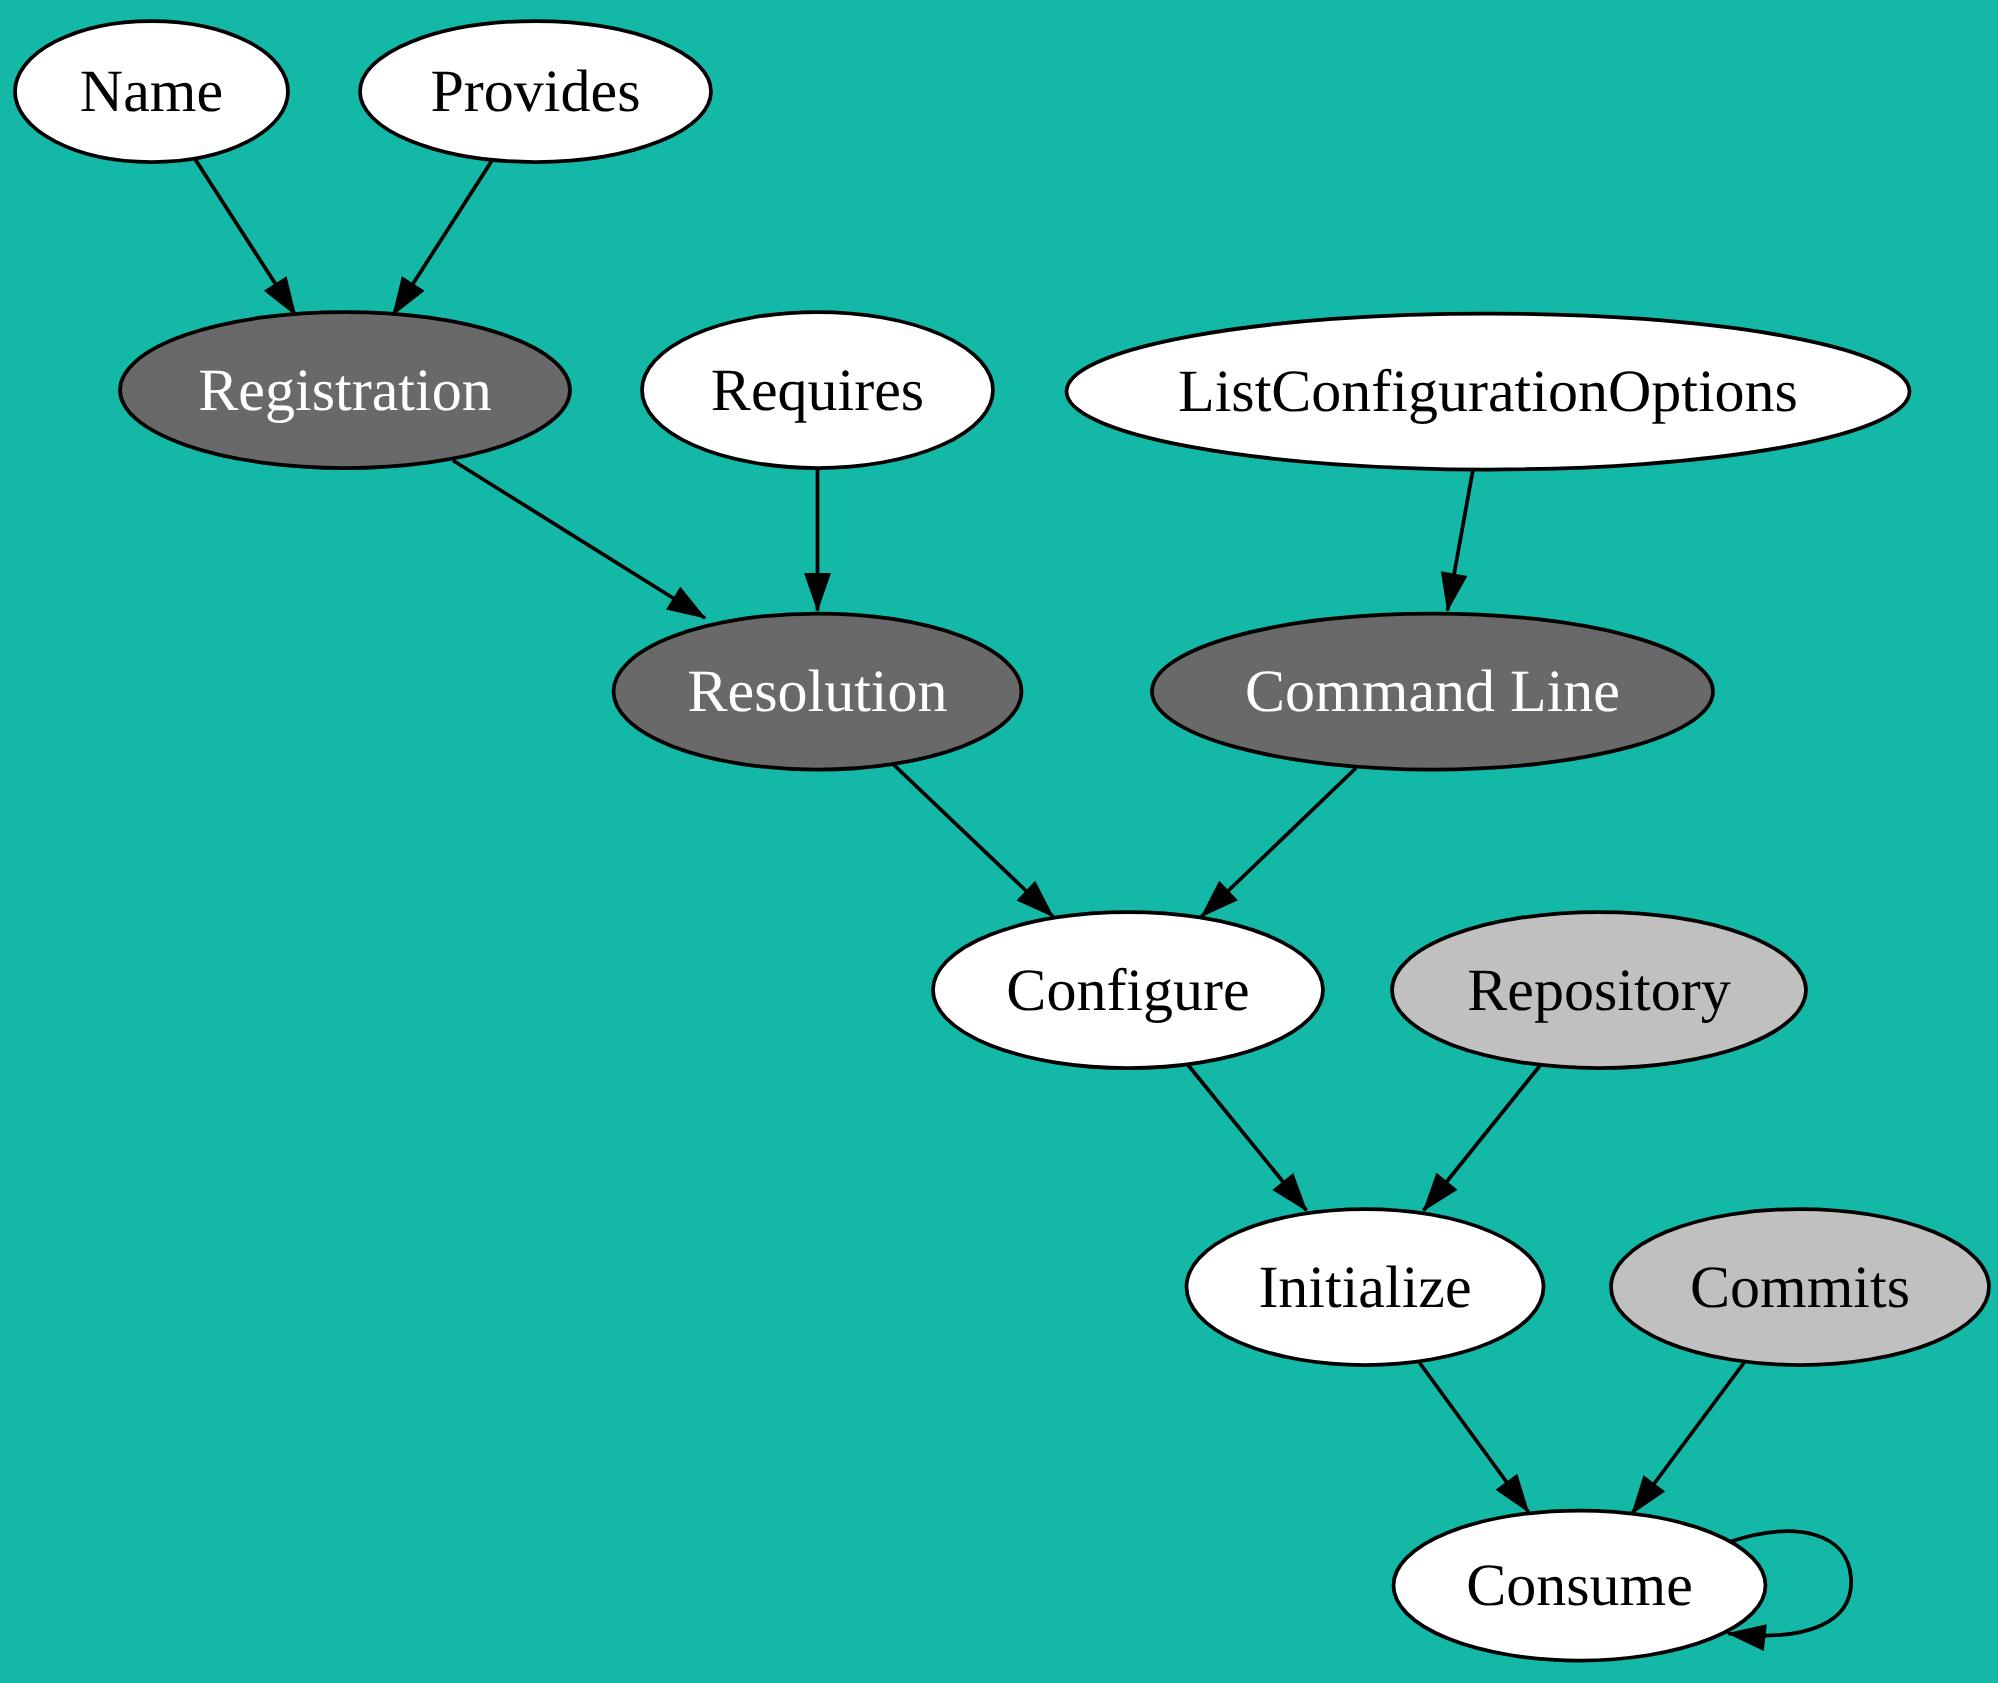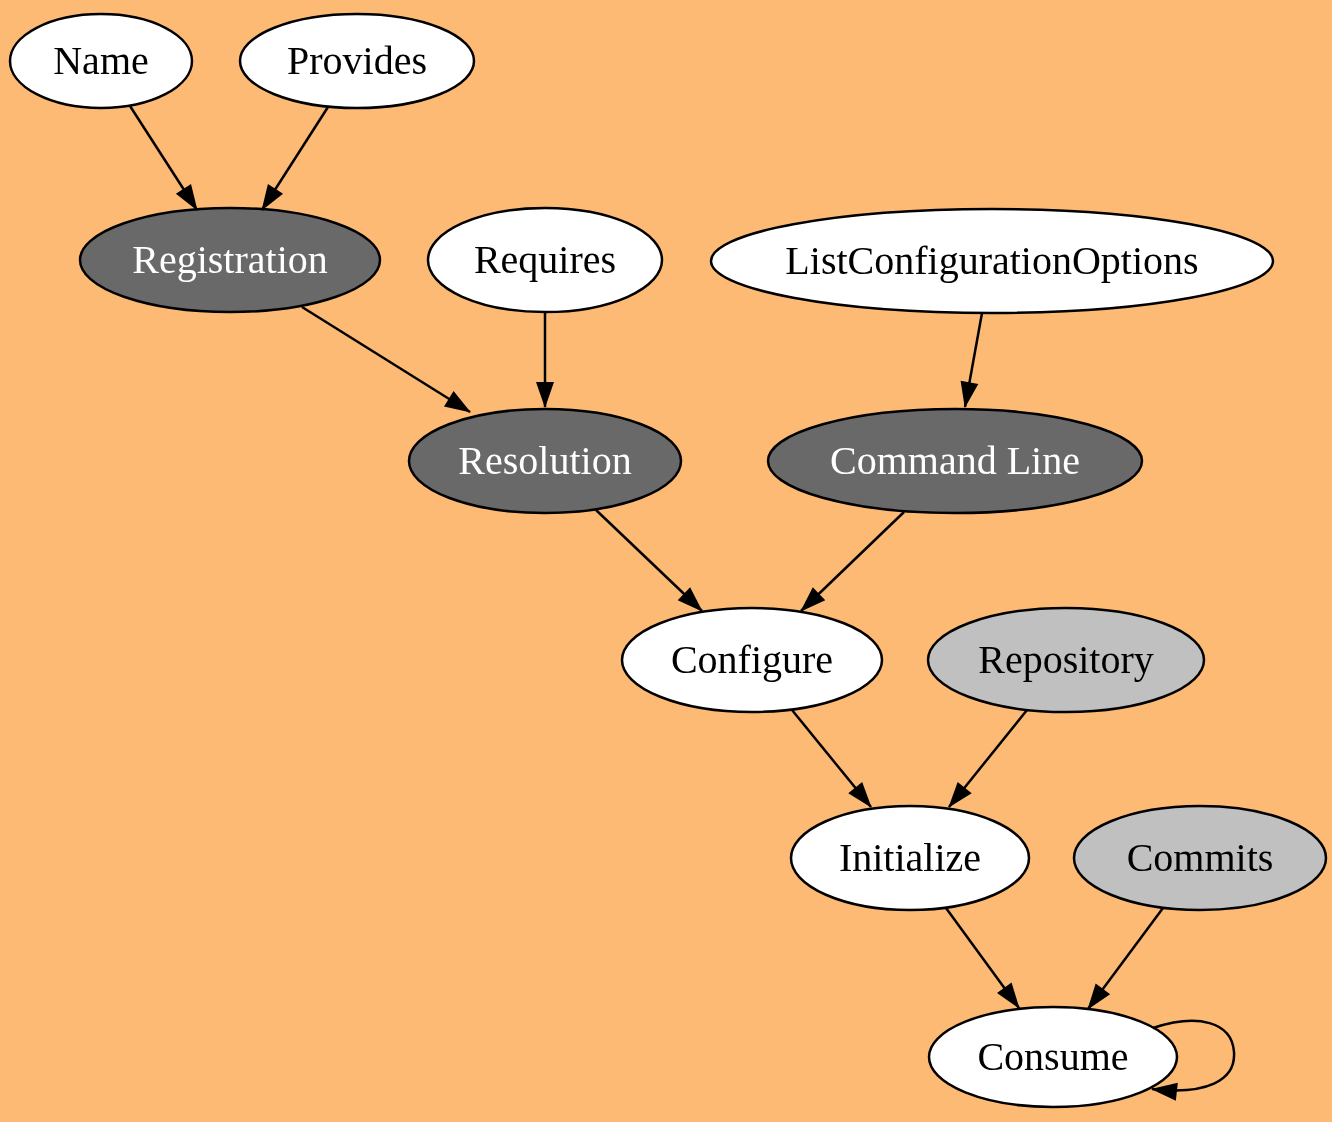--- a/index.html
+++ b/index.html
@@ -3,21 +3,21 @@
 <meta charset="utf-8">
 <style>
   html, body {
     margin: 0;
     padding: 0;
     background: #ffffff;
   }
   .canvas-wrap {
     width: 1332px;
     height: 1122px;
-    background: #fdba74;
+    background: #14b8a6;
     position: relative;
   }
   svg text {
     font-family: "Liberation Serif", "DejaVu Serif", serif;
     font-size: 40px;
     text-anchor: middle;
   }
   .node ellipse {
     stroke: #000000;
     stroke-width: 2.5;

